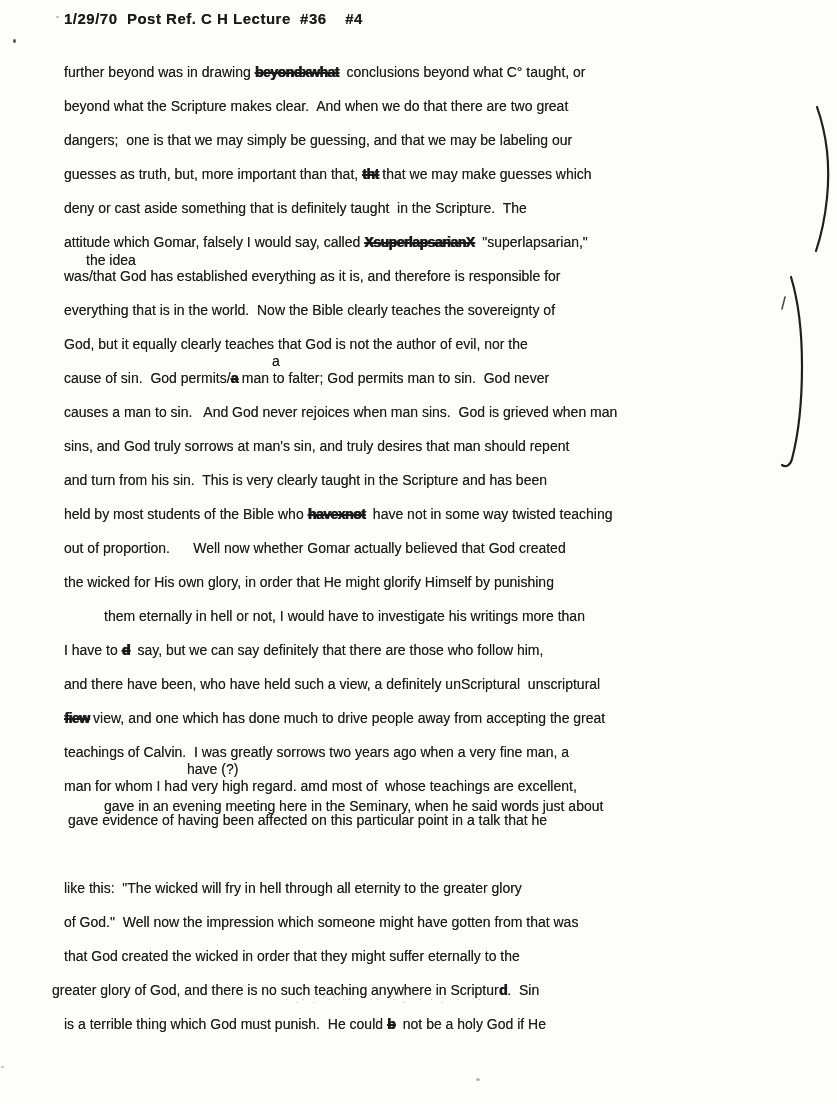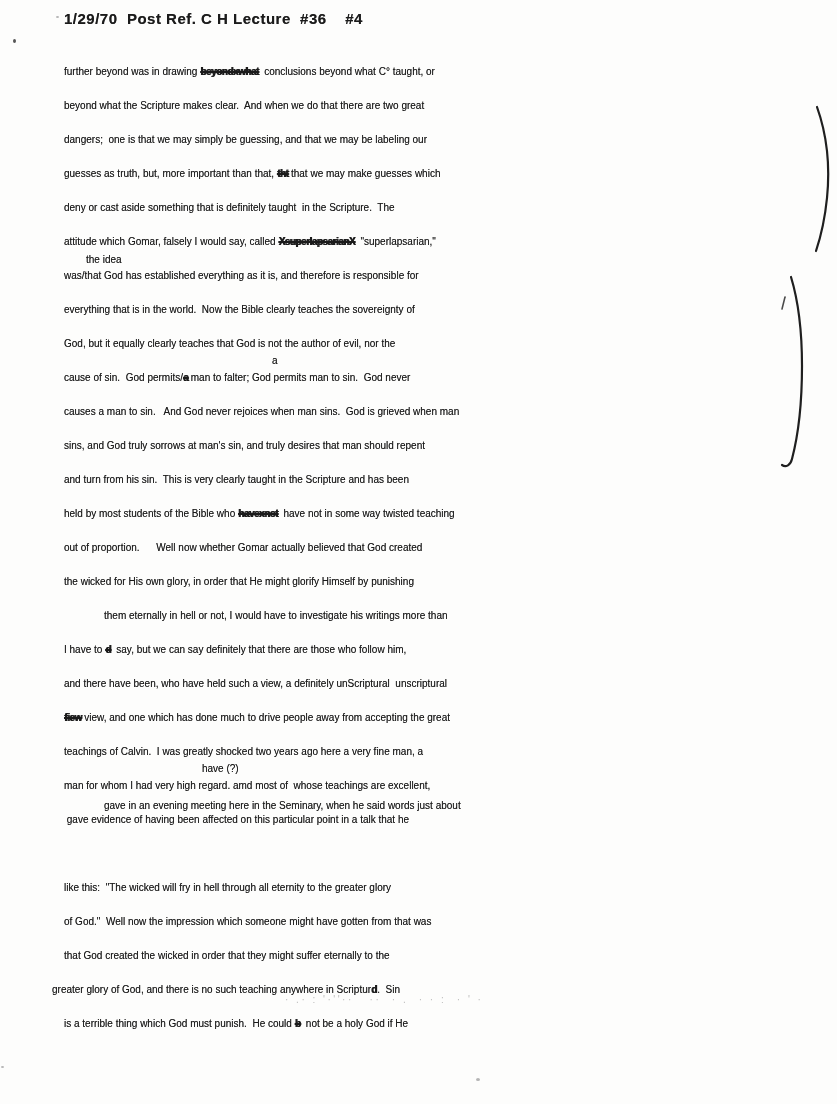--- a/index.html
+++ b/index.html
@@ -15,21 +15,21 @@
     position:absolute;
     white-space:pre;
     font-size:15px;
     font-weight:700;
     letter-spacing:0.5px;
     text-shadow:0 0 0.5px rgba(0,0,0,0.6);
   }
   .line{
     position:absolute;
     white-space:pre;
-    font-size:10px;
+    font-size:14px;
     line-height:20px;
     text-shadow:0 0 0.4px rgba(0,0,0,0.55);
   }
   .line span{display:inline;}
   .sx{ 
     font-weight:700;
     text-decoration:line-through;
     text-decoration-thickness:2px;
     letter-spacing:-0.5px;
     text-shadow:0.8px 0 0 currentColor;
@@ -73,22 +73,22 @@
       <div class="line" style="top: 402px; left: 64px;"><span>causes a man to sin.   And God never rejoices when man sins.  God is grieved when man</span></div>
       <div class="line" style="top: 436px; left: 64px;"><span>sins, and God truly sorrows at man's sin, and truly desires that man should repent</span></div>
       <div class="line" style="top: 470px; left: 64px;"><span>and turn from his sin.  This is very clearly taught in the Scripture and has been</span></div>
       <div class="line" style="top: 504px; left: 64px;"><span>held by most students of the Bible who </span><span class="sx">havexnot</span><span>  have not in some way twisted teaching</span></div>
       <div class="line" style="top: 538px; left: 64px;"><span>out of proportion.      Well now whether Gomar actually believed that God created</span></div>
       <div class="line" style="top: 572px; left: 64px;"><span>the wicked for His own glory, in order that He might glorify Himself by punishing</span></div>
       <div class="line" style="top: 606px; left: 64px; margin-left: 40px;"><span>them eternally in hell or not, I would have to investigate his writings more than</span></div>
       <div class="line" style="top: 640px; left: 64px;"><span>I have to </span><span class="sx">d</span><span>  say, but we can say definitely that there are those who follow him,</span></div>
       <div class="line" style="top: 674px; left: 64px;"><span>and there have been, who have held such a view, a definitely unScriptural  unscriptural</span></div>
       <div class="line" style="top: 708px; left: 64px;"><span class="sx">fiew</span><span> view, and one which has done much to drive people away from accepting the great</span></div>
-      <div class="line" style="top: 742px; left: 64px;"><span>teachings of Calvin.  I was greatly shocked two years ago here a very fine man, a</span></div>
-      <div class="line" style="top: 759px; left: 202px;"><span>have (?)</span></div>
+      <div class="line" style="top: 742px; left: 64px;"><span>teachings of Calvin.  I was greatly sorrows two years ago when a very fine man, a</span></div>
+      <div class="line" style="top: 759px; left: 187px;"><span>have (?)</span></div>
       <div class="line" style="top: 776px; left: 64px;"><span>man for whom I had very high regard. amd most of  whose teachings are excellent,</span></div>
       <div class="line" style="top: 810px; left: 64px;"><span> gave evidence of having been affected on this particular point in a talk that he</span></div>
       <div class="line" style="top: 796px; left: 64px; margin-left: 40px;"><span>gave in an evening meeting here in the Seminary, when he said words just about</span></div>
       <div class="line" style="top: 878px; left: 64px;"><span>like this:  "The wicked will fry in hell through all eternity to the greater glory</span></div>
       <div class="line" style="top: 912px; left: 64px;"><span>of God."  Well now the impression which someone might have gotten from that was</span></div>
       <div class="line" style="top: 946px; left: 64px;"><span>that God created the wicked in order that they might suffer eternally to the</span></div>
       <div class="line" style="top: 980px; left: 52px;"><span>greater glory of God, and there is no such teaching anywhere in Scriptur</span><span class="ov">d</span><span>.  Sin</span></div>
       <div class="line" style="top: 1014px; left: 64px;"><span>is a terrible thing which God must punish.  He could </span><span class="sx">b</span><span>  not be a holy God if He</span></div>
     </div>
 

